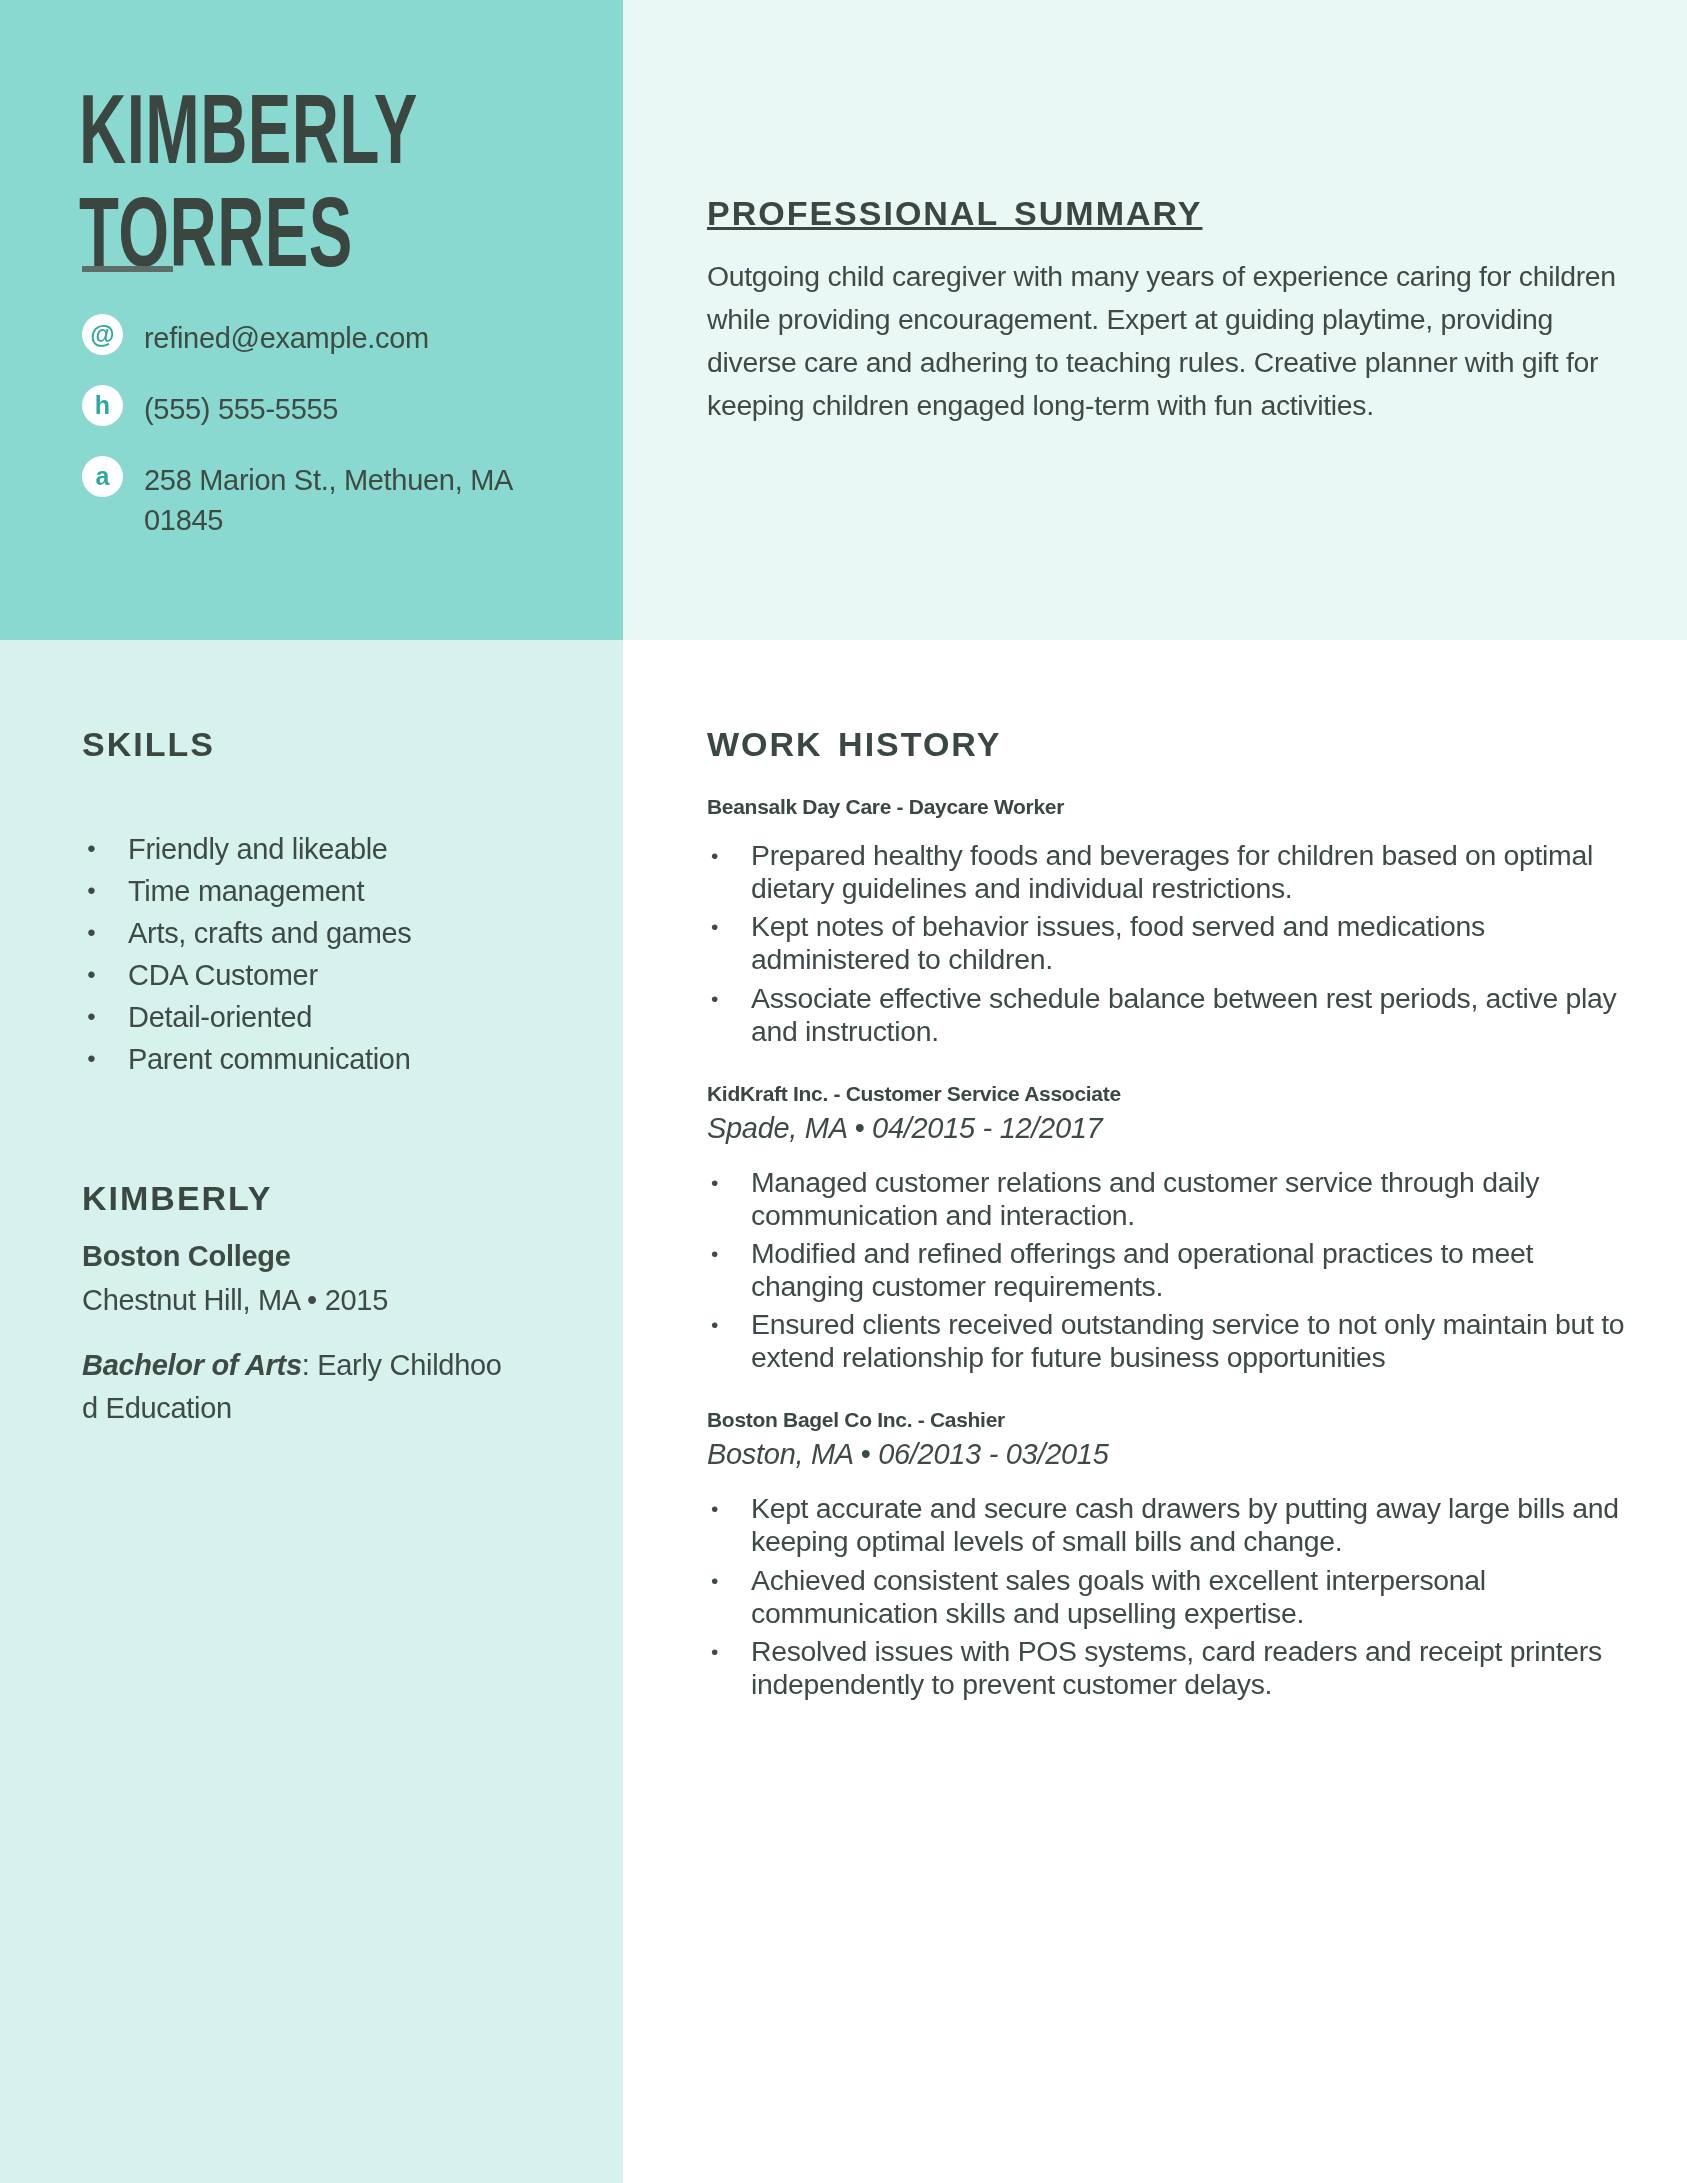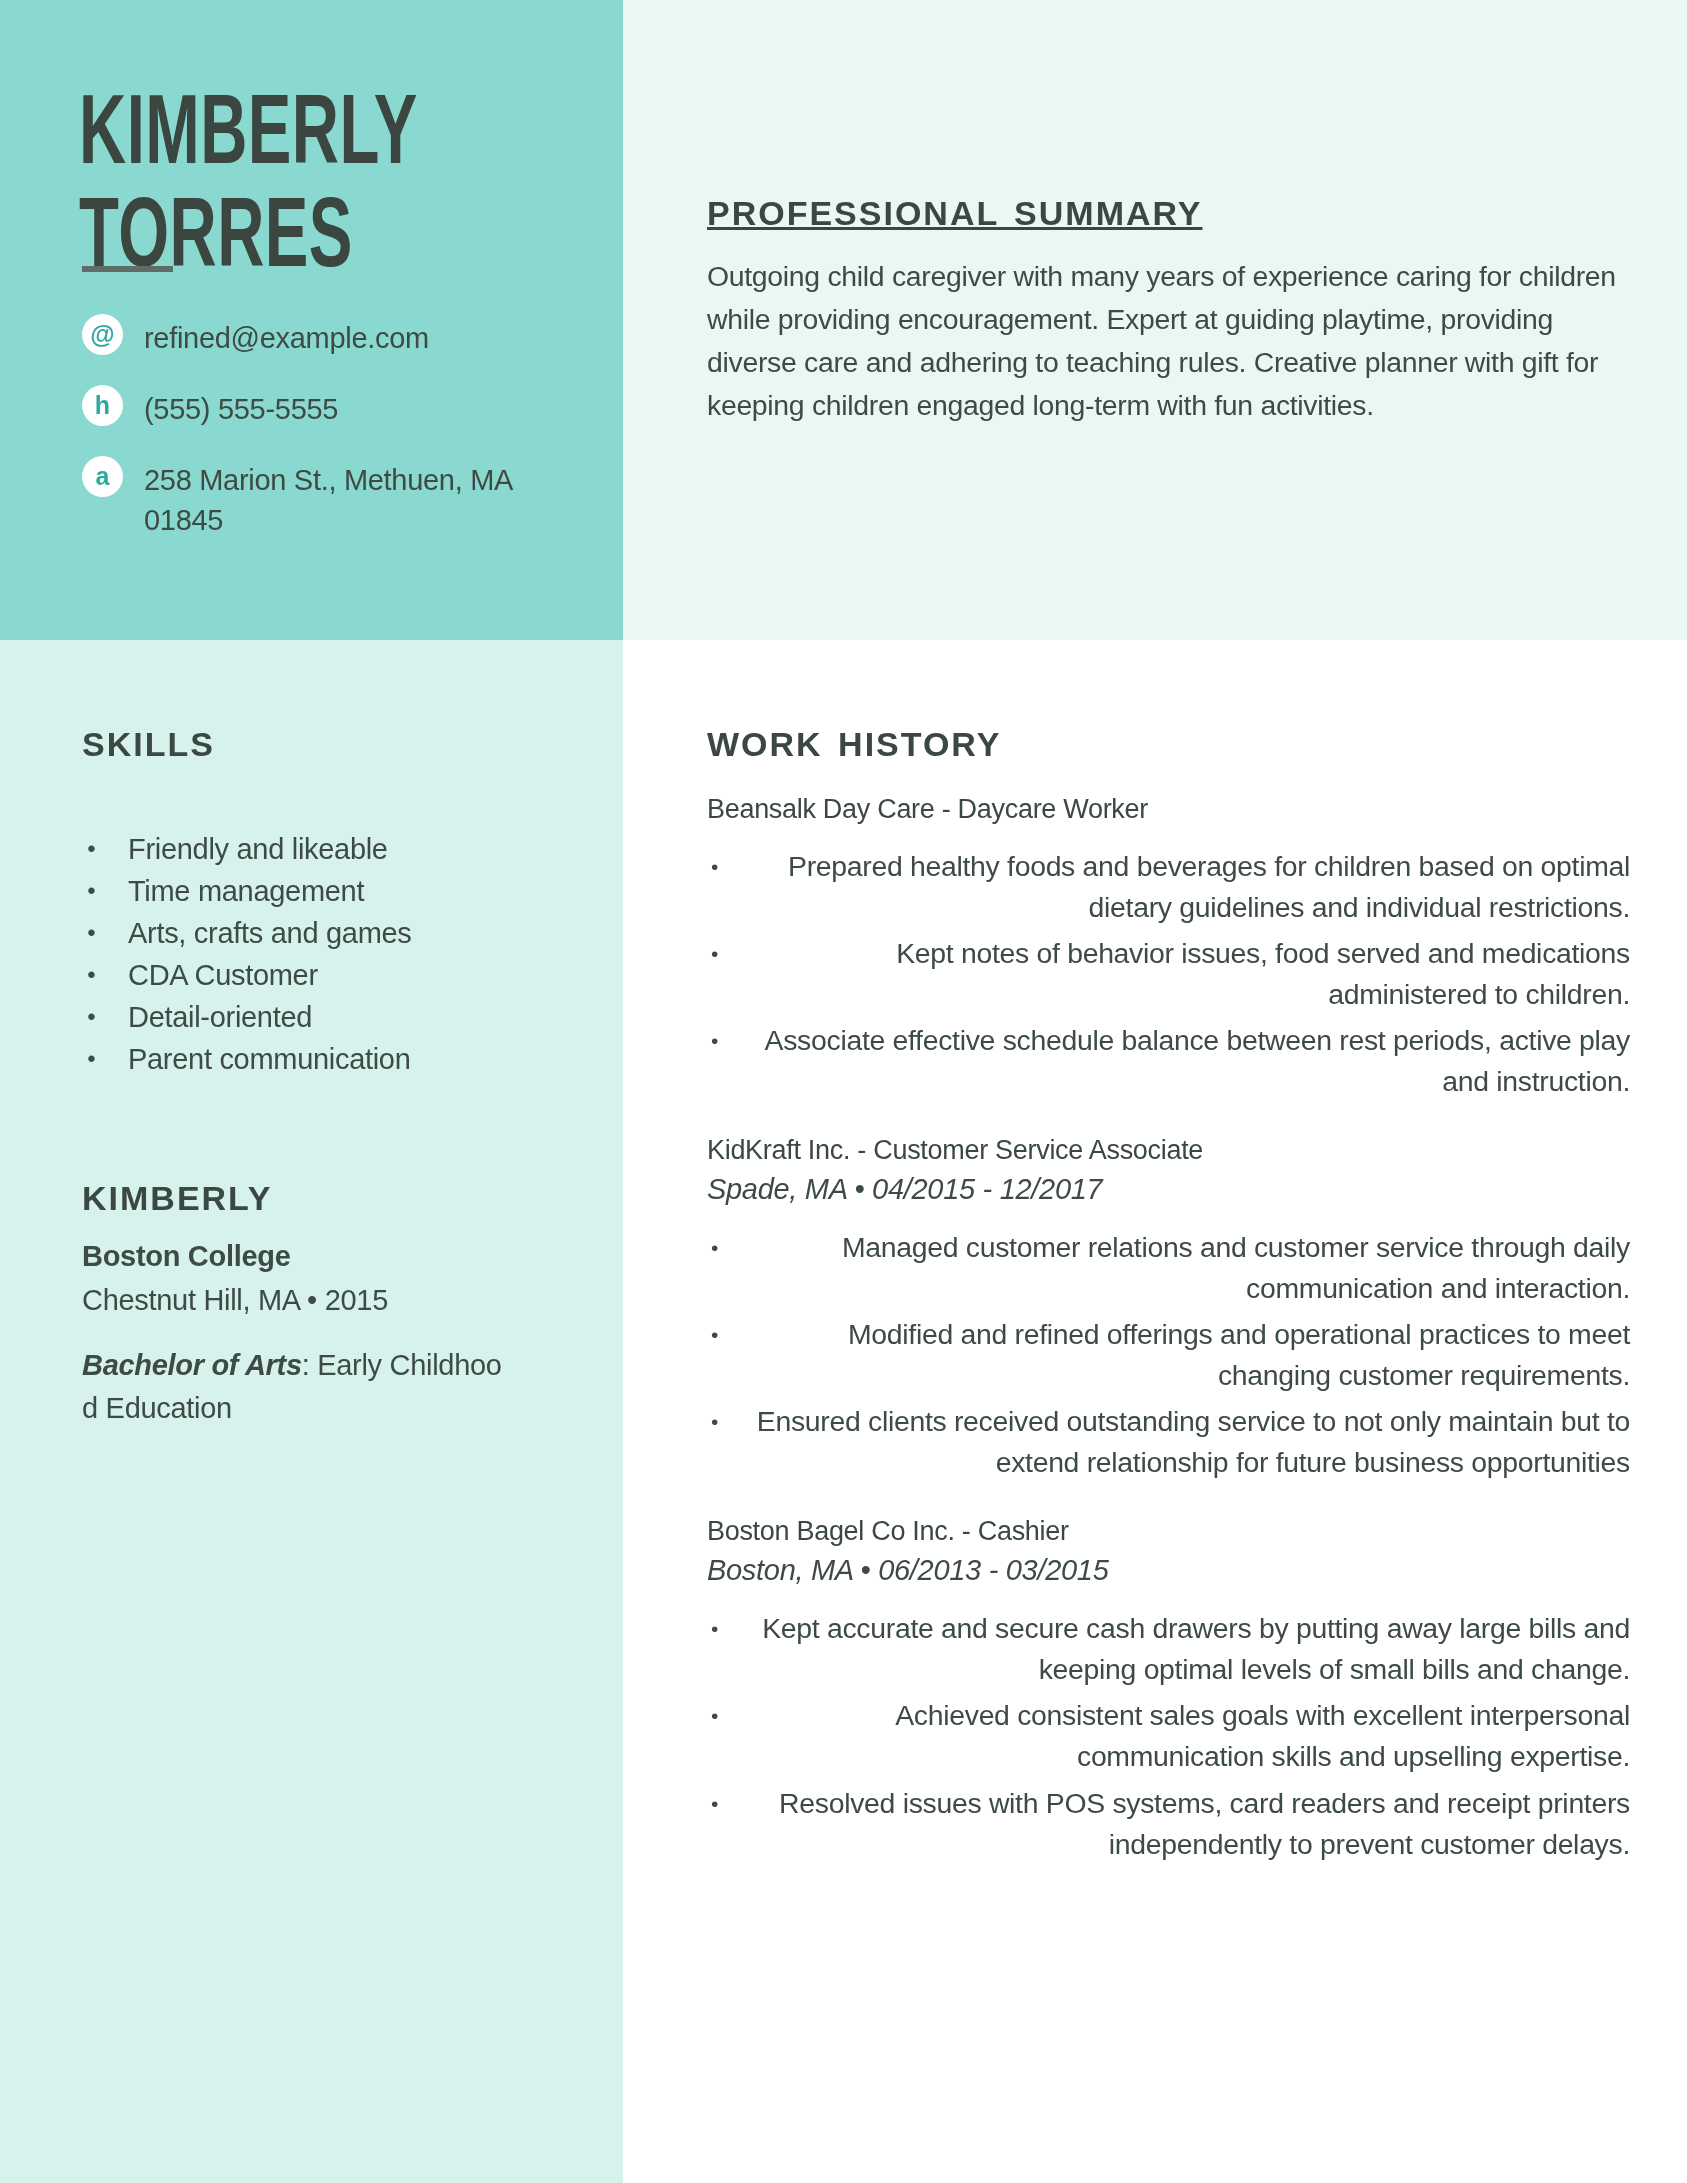--- a/index.html
+++ b/index.html
@@ -69,24 +69,24 @@
   .degree-line2 { display: block; }
 
   .summary-p {
     position: absolute; left: 707px; top: 255px;
     width: 923px; font-size: 28.4px; line-height: 43px; letter-spacing: -0.3px;
     margin: 0;
   }
 
   .jobs { position: absolute; left: 707px; top: 795px; width: 923px; letter-spacing: -0.3px; }
   .job + .job { margin-top: 34px; }
-  .job-title { font-size: 27px; font-weight: 400; line-height: 1.1; color: #3b4842; }
+  .job-title { font-size: 21px; font-weight: 700; line-height: 1.1; color: #3b4842; }
   .job-meta  { font-size: 29px; font-style: italic; margin-top: 8px; line-height: 1.1; }
   .job ul { list-style: none; margin: 21px 0 0 0; padding: 0; font-size: 28.4px; }
-  .job li { position: relative; padding-left: 44px; line-height: 41px; margin-bottom: 5.3px; text-align: right; }
+  .job li { position: relative; padding-left: 44px; line-height: 33px; margin-bottom: 5.3px; }
   .job li::before { content: "\2022"; position: absolute; left: 4px; font-size: 21px; }
 </style>
 </head>
 <body>
 
 <div class="bg bg-top-left"></div>
 <div class="bg bg-bottom-left"></div>
 <div class="bg bg-top-right"></div>
 
 <h1 class="name" style="margin:0;">

